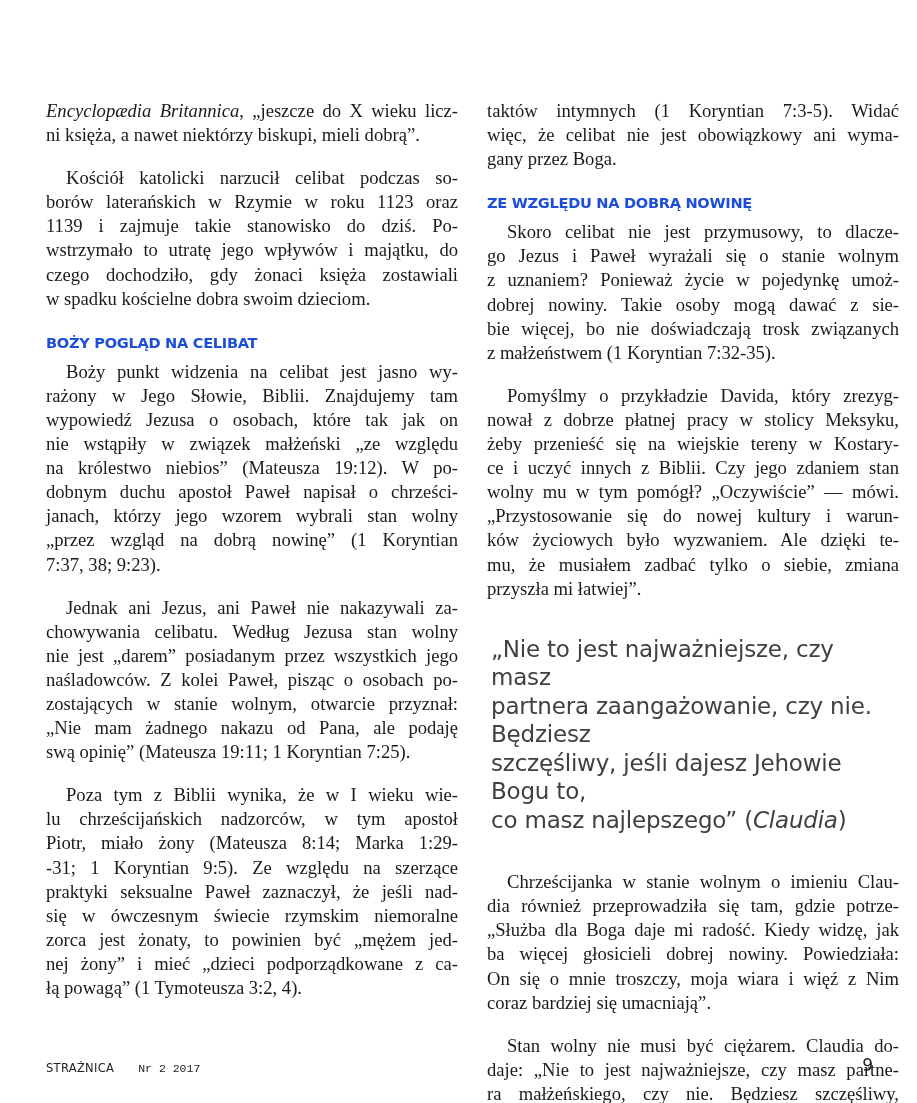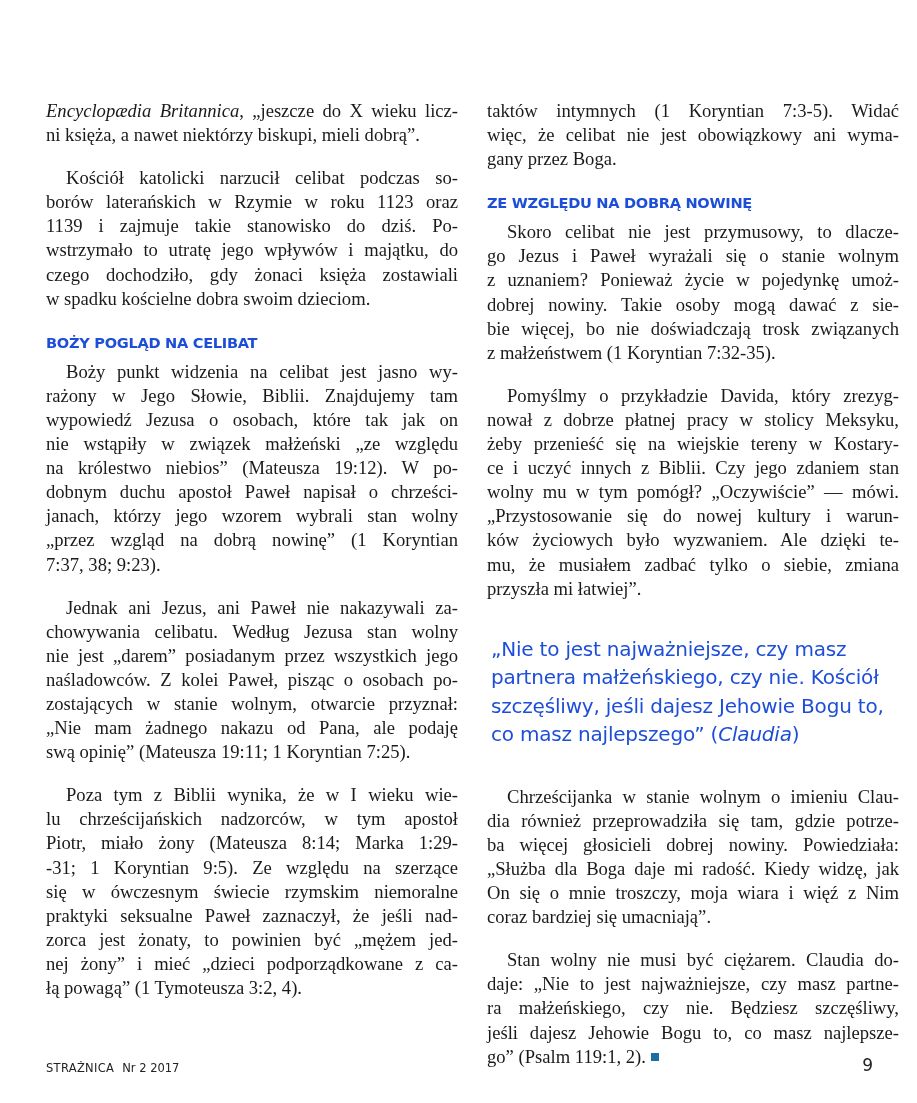--- a/index.html
+++ b/index.html
@@ -30,37 +30,37 @@
       font-weight: bold;
       font-size: 14.6px;
       letter-spacing: -0.3px;
       color: #1d4ed8;
       line-height: 20px;
     }
     .pullquote {
       margin: 34px 0 36px 0;
       padding-left: 4px;
       font-family: "DejaVu Sans", "Liberation Sans", sans-serif;
-      font-size: 20px;
+      font-size: 23px;
       line-height: 28.5px;
-      color: #1d4ed8;
+      color: #404040;
       letter-spacing: -0.2px;
     }
     .pullquote em { }
     em.title { }
     .end-mark {
       display: inline-block; width: 8px; height: 8px; background: #1a6fa0;
       margin-left: 5px; vertical-align: 2px;
     }
     .footer-left {
       position: absolute; left: 46px; top: 1061px;
       font-family: "DejaVu Sans", "Liberation Sans", sans-serif;
       font-size: 11.5px; letter-spacing: 0.3px; color: #222;
     }
-    .footer-left .issue { margin-left: 8px; letter-spacing: 0; }
+    .footer-left .issue { margin-left: 24px; letter-spacing: 0; font-family: Liberation Mono, monospace; }
     .footer-right {
       position: absolute; right: 44px; top: 1055px;
       font-family: "DejaVu Sans", "Liberation Sans", sans-serif;
       font-size: 17px; color: #222;
     }
   </style>
 </head>
 <body>
 
 <div class="page">
@@ -103,22 +103,22 @@
       <span class="line">zostających w stanie wolnym, otwarcie przyznał:</span>
       <span class="line">„Nie mam żadnego nakazu od Pana, ale podaję</span>
       <span class="line last">swą opinię” (Mateusza 19:11; 1 Koryntian 7:25).</span>
     </p>
 
     <p class="body">
       <span class="line ind">Poza tym z Biblii wynika, że w I wieku wie-</span>
       <span class="line">lu chrześcijańskich nadzorców, w tym apostoł</span>
       <span class="line">Piotr, miało żony (Mateusza 8:14; Marka 1:29-</span>
       <span class="line">-31; 1 Koryntian 9:5). Ze względu na szerzące</span>
+      <span class="line">praktyki seksualne Paweł zaznaczył, że jeśli nad-</span>
       <span class="line">się w ówczesnym świecie rzymskim niemoralne</span>
-      <span class="line">praktyki seksualne Paweł zaznaczył, że jeśli nad-</span>
       <span class="line">zorca jest żonaty, to powinien być „mężem jed-</span>
       <span class="line">nej żony” i mieć „dzieci podporządkowane z ca-</span>
       <span class="line last">łą powagą” (1 Tymoteusza 3:2, 4).</span>
     </p>
 
   </div>
 
   <div class="col col-right">
 
     <p class="body noindent">
@@ -145,30 +145,30 @@
       <span class="line">ce i uczyć innych z Biblii. Czy jego zdaniem stan</span>
       <span class="line">wolny mu w tym pomógł? „Oczywiście” — mówi.</span>
       <span class="line">„Przystosowanie się do nowej kultury i warun-</span>
       <span class="line">ków życiowych było wyzwaniem. Ale dzięki te-</span>
       <span class="line">mu, że musiałem zadbać tylko o siebie, zmiana</span>
       <span class="line last">przyszła mi łatwiej”.</span>
     </p>
 
     <div class="pullquote">
       <div>„Nie to jest najważniejsze, czy masz</div>
-      <div>partnera małżeńskiego, czy nie. Kościół</div>
+      <div>partnera zaangażowanie, czy nie. Będziesz</div>
       <div>szczęśliwy, jeśli dajesz Jehowie Bogu to,</div>
       <div><span>co masz najlepszego” (</span><em>Claudia</em><span>)</span></div>
     </div>
 
     <p class="body">
       <span class="line ind">Chrześcijanka w stanie wolnym o imieniu Clau-</span>
       <span class="line">dia również przeprowadziła się tam, gdzie potrze-</span>
+      <span class="line">„Służba dla Boga daje mi radość. Kiedy widzę, jak</span>
       <span class="line">ba więcej głosicieli dobrej nowiny. Powiedziała:</span>
-      <span class="line">„Służba dla Boga daje mi radość. Kiedy widzę, jak</span>
       <span class="line">On się o mnie troszczy, moja wiara i więź z Nim</span>
       <span class="line last">coraz bardziej się umacniają”.</span>
     </p>
 
     <p class="body">
       <span class="line ind">Stan wolny nie musi być ciężarem. Claudia do-</span>
       <span class="line">daje: „Nie to jest najważniejsze, czy masz partne-</span>
       <span class="line">ra małżeńskiego, czy nie. Będziesz szczęśliwy,</span>
       <span class="line">jeśli dajesz Jehowie Bogu to, co masz najlepsze-</span>
       <span class="line last"><span>go” (Psalm 119:1, 2).</span><span class="end-mark"></span></span>

